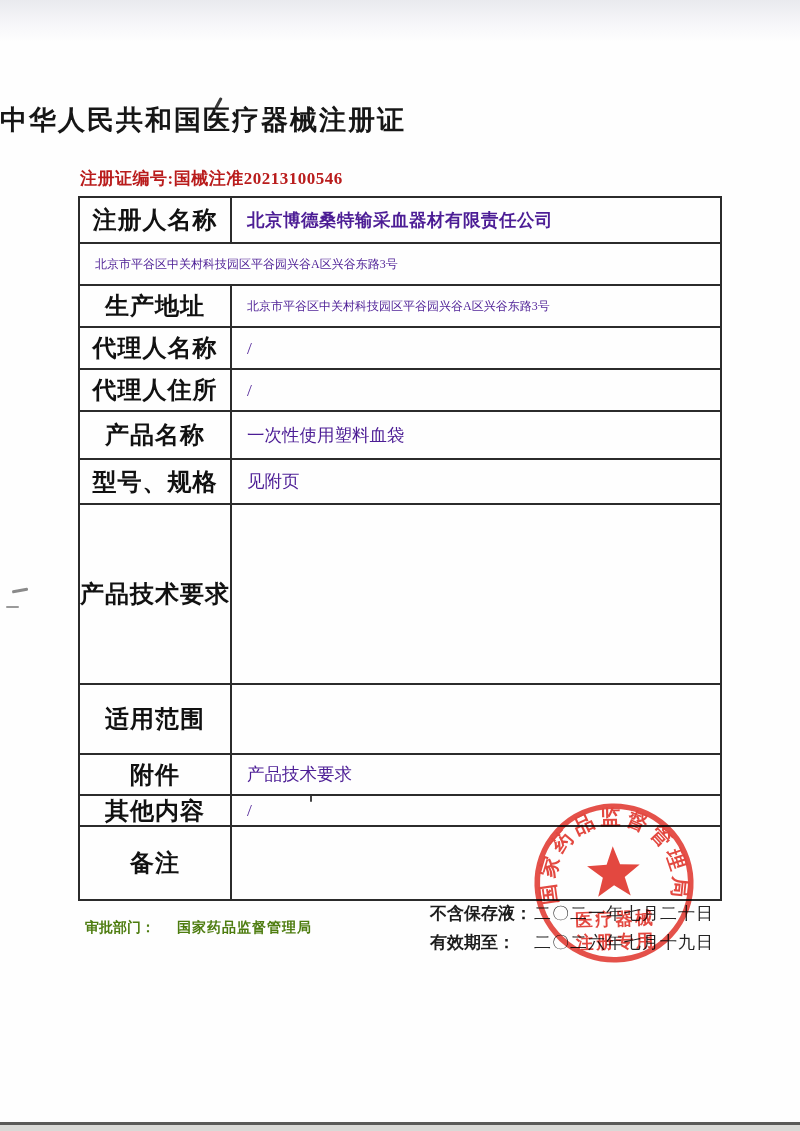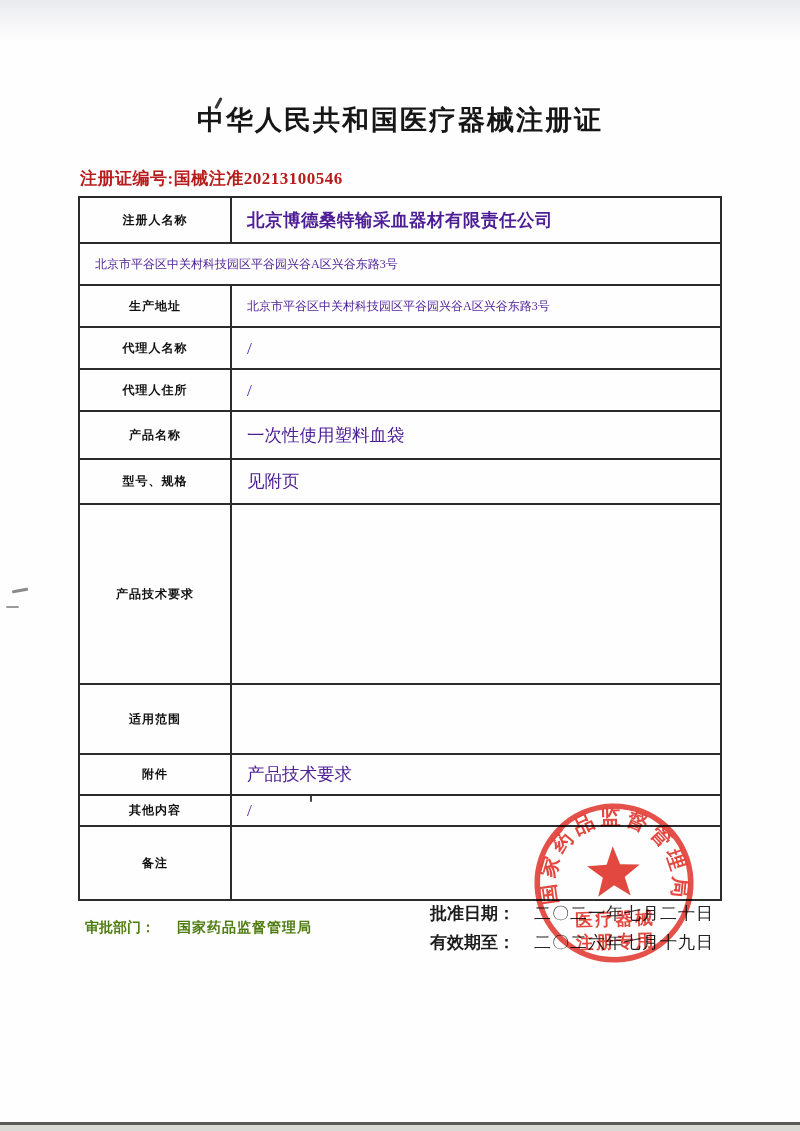--- a/index.html
+++ b/index.html
@@ -15,38 +15,38 @@
   .scan-bottom-line{position:absolute;left:0;top:1122px;width:800px;height:3px;background:#5a5a58;}
   .scan-bottom-shade{position:absolute;left:0;top:1125px;width:800px;height:6px;background:#d9d9d6;}
   .mark{position:absolute;background:#4a4a4a;border-radius:1px;}
   .mark-tick-title{left:217px;top:97px;width:2.5px;height:12px;transform:rotate(28deg);background:#3b3b3b;}
   .mark-dash-1{left:12px;top:589px;width:16px;height:2.5px;transform:rotate(-10deg);background:#8a8a8a;}
   .mark-dash-2{left:6px;top:606px;width:13px;height:2px;background:#9a9a9a;}
   .mark-tick-small{left:310px;top:795px;width:2px;height:7px;background:#444;}
 
   .doc-title{
     position:absolute;left:0;top:102px;width:800px;
-    text-align:center;font-size:27px;font-weight:700;letter-spacing:2px;color:#161616;
+    font-size:27px;font-weight:700;letter-spacing:2px;color:#161616;
   }
   .reg-line{
     position:absolute;left:80px;top:167px;
     font-size:17px;font-weight:700;letter-spacing:.5px;color:#b91c1c;
   }
 
   .cert-table{
     position:absolute;left:78px;top:196px;width:644px;
     box-sizing:border-box;border:2px solid #2b2b2b;background:transparent;
   }
   .row{display:flex;border-bottom:2px solid #2b2b2b;}
   .row:last-child{border-bottom:none;}
   .lbl{
     width:150px;flex:0 0 150px;border-right:2px solid #2b2b2b;
     display:flex;align-items:center;justify-content:center;
     font-family:"Liberation Sans","DejaVu Sans",sans-serif;
-    font-weight:700;font-size:12px;letter-spacing:1px;color:#111;text-align:center;
+    font-weight:700;font-size:24px;letter-spacing:1px;color:#111;text-align:center;
   }
   .val{
     flex:1;display:flex;align-items:center;
     padding:2px 10px 2px 15px;font-size:17.5px;line-height:25px;color:#4c1d95;
   }
   .r1 .val{font-weight:700;font-size:17.5px;letter-spacing:.5px;}
   .r2 .val,.r3 .val{font-size:12px;text-align:right;}
   .r8 .val{text-align:justify;line-height:25.4px;padding:3px 8px 3px 13px;}
   .r1{height:44px}.r2{height:40px}.r3{height:40px}.r4{height:40px}.r5{height:40px}
   .r6{height:46px}.r7{height:43px}.r8{height:178px}.r9{height:68px}
@@ -127,21 +127,21 @@
     <div class="val"></div>
   </div>
 </div>
 
 <div class="footer-dept">
   <span>审批部门：</span><span class="dept-value">国家药品监督管理局</span>
 </div>
 
 <div class="date-block">
   <div class="date-row">
-    <span class="dlabel">批准日期：</span>
+    <span class="dlabel">不含保存液：</span>
     <span class="dvalue">二〇二一年七月二十日</span>
   </div>
   <div class="date-row">
     <span class="dlabel">有效期至：</span>
     <span class="dvalue">二〇二六年七月十九日</span>
   </div>
 </div>
 
 <svg class="stamp" viewBox="0 0 170 170">
   <defs>

